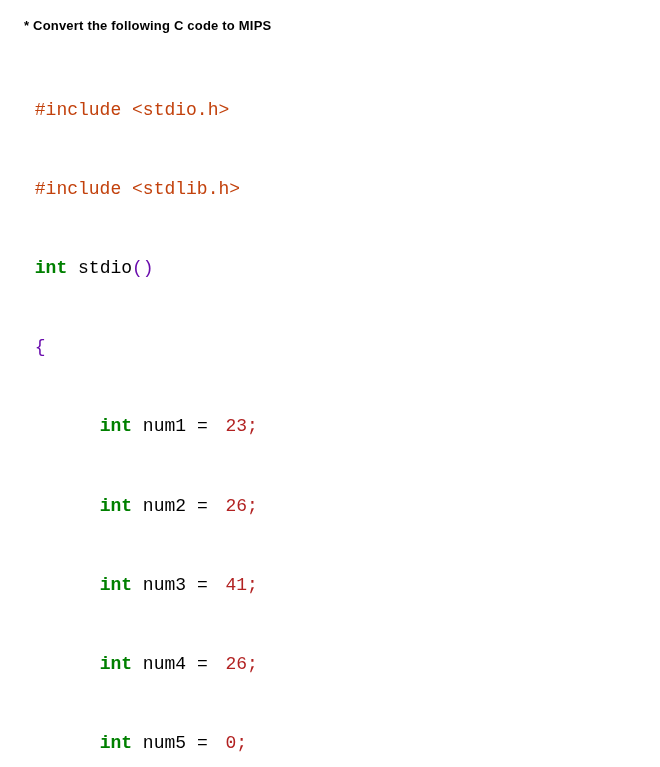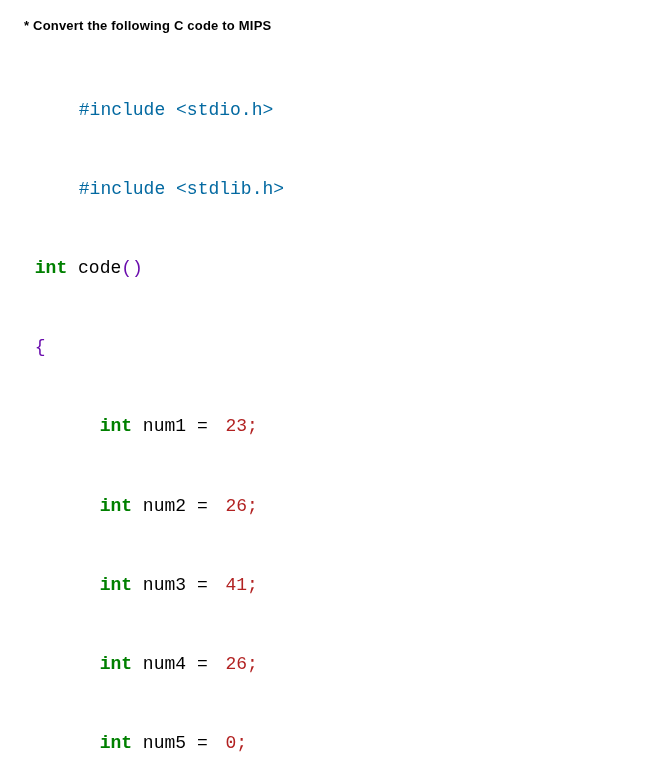--- a/index.html
+++ b/index.html
@@ -18,39 +18,39 @@
     letter-spacing: 0.2px;
   }
   .code {
     font-family: "Courier New", Courier, monospace;
     font-size: 18px;
     line-height: 2.2;
     white-space: pre;
     color: #000000;
   }
   .tok-keyword  { color: #008000; font-weight: bold; margin-top: 12px; }   
-  .tok-pp       { color: #0369a1; margin-left: 44px; }                      
+  .tok-pp       { color: #c2410c; }                      
   .tok-ident    { color: #000000; }                      
   .tok-paren    { color: #6a0dad; }                      
   .tok-brace    { color: #6a0dad; }                      
   .tok-num      { color: #b22222; margin-left: 7px; }                      
   .tok-op       { color: #000000; }                      
   .tok-semi     { color: #b22222; }                      
 </style>
 </head>
 <body>
 
 <div class="title">* Convert the following C code to MIPS</div>
 
 <div class="code">
 <span> <span class="tok-pp">#include &lt;stdio.h&gt;</span></span>
 
 <span> <span class="tok-pp">#include &lt;stdlib.h&gt;</span></span>
 
-<span> <span class="tok-keyword">int</span> <span class="tok-ident">code</span><span class="tok-paren">(</span><span class="tok-paren">)</span></span>
+<span> <span class="tok-keyword">int</span> <span class="tok-ident">stdio</span><span class="tok-paren">(</span><span class="tok-paren">)</span></span>
 
  <span class="tok-brace">{</span>
 
 <span>       <span class="tok-keyword">int</span> <span class="tok-ident">num1</span> <span class="tok-op">=</span> <span class="tok-num">23</span><span class="tok-semi">;</span></span>
 
 <span>       <span class="tok-keyword">int</span> <span class="tok-ident">num2</span> <span class="tok-op">=</span> <span class="tok-num">26</span><span class="tok-semi">;</span></span>
 
 <span>       <span class="tok-keyword">int</span> <span class="tok-ident">num3</span> <span class="tok-op">=</span> <span class="tok-num">41</span><span class="tok-semi">;</span></span>
 
 <span>       <span class="tok-keyword">int</span> <span class="tok-ident">num4</span> <span class="tok-op">=</span> <span class="tok-num">26</span><span class="tok-semi">;</span></span>

